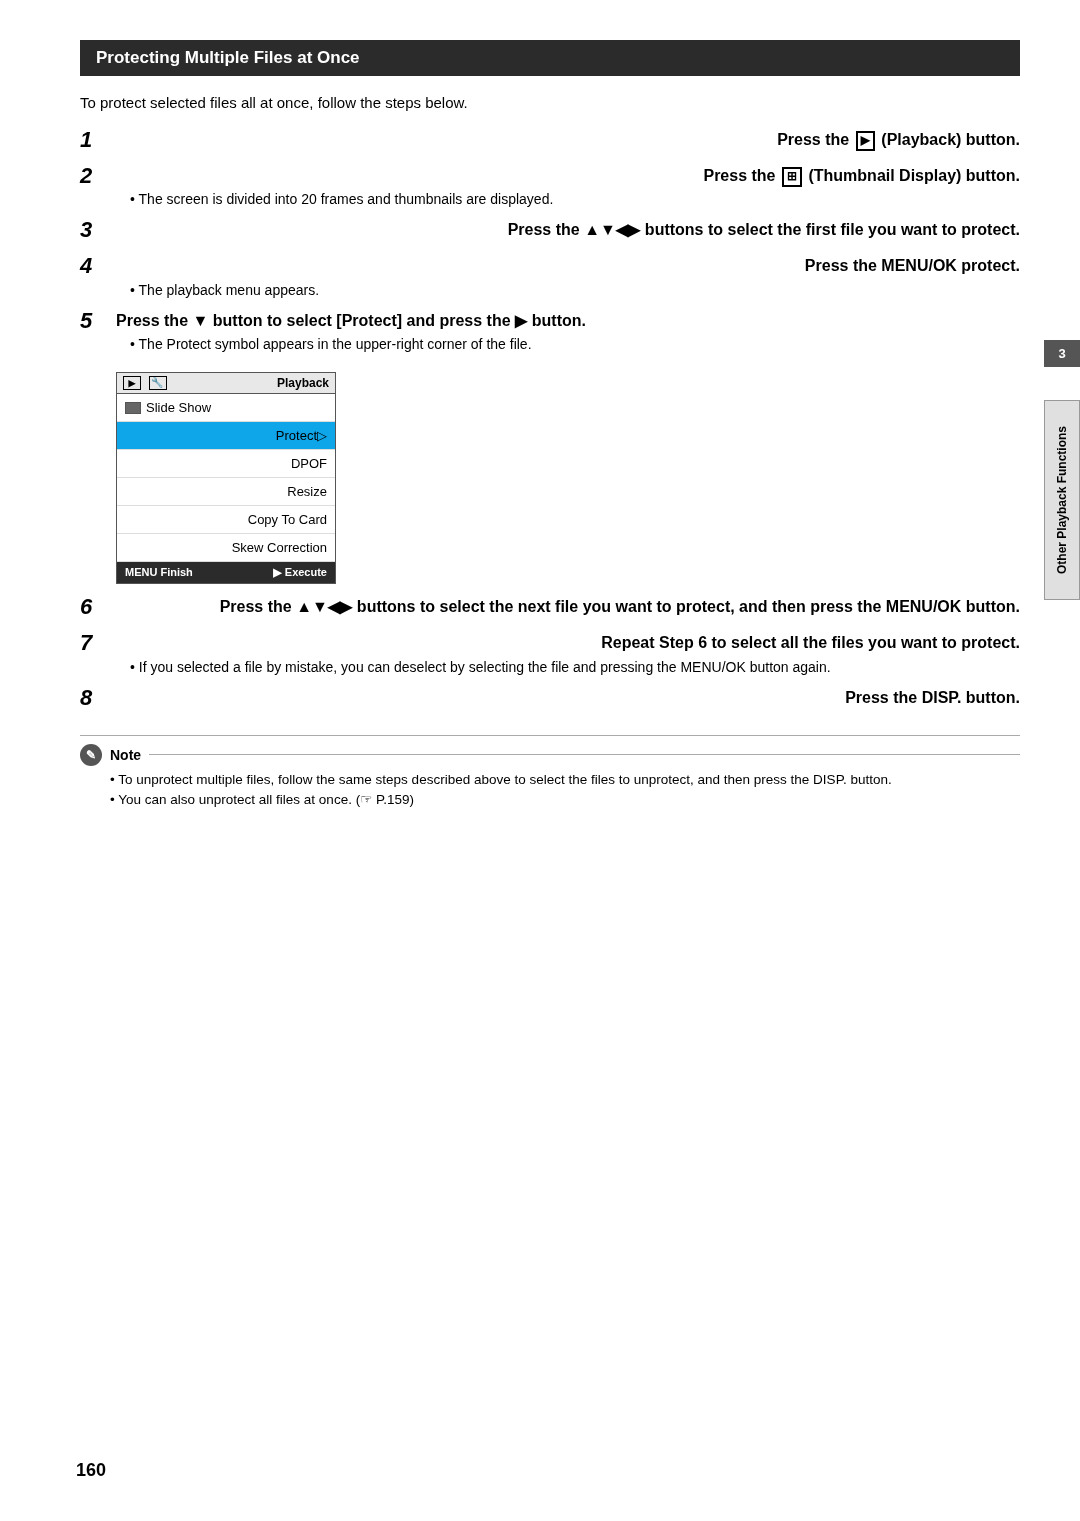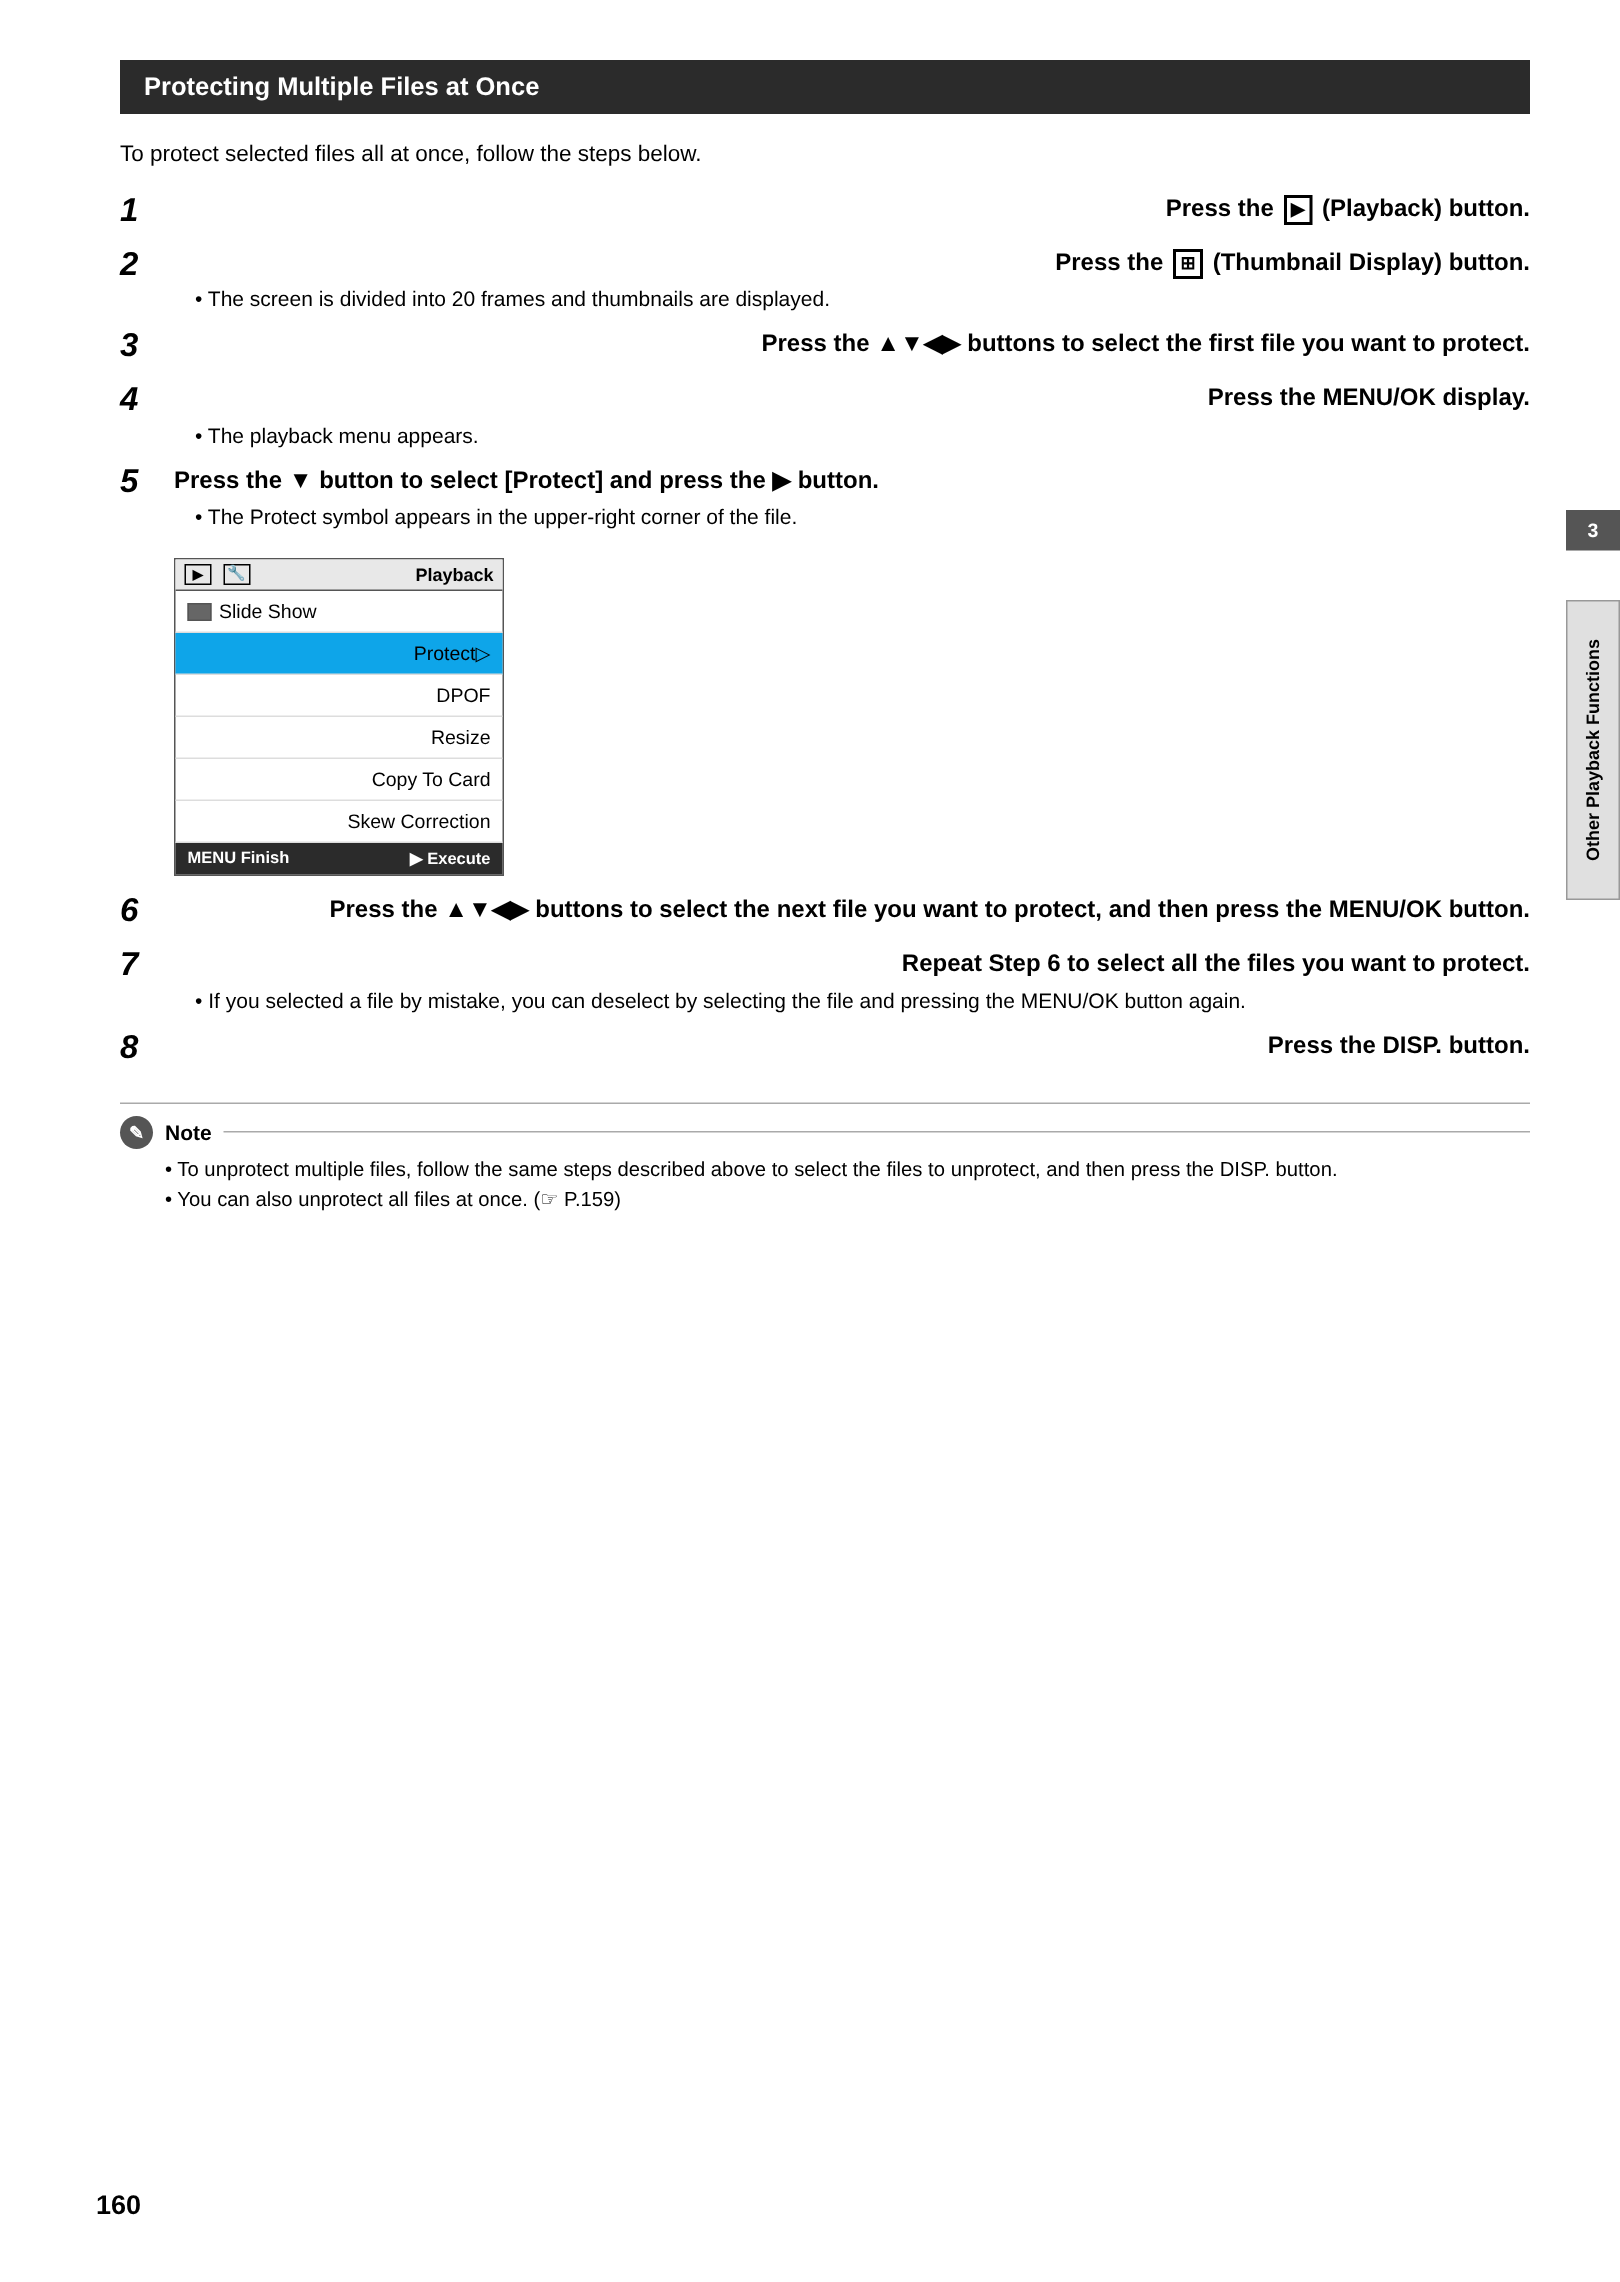--- a/index.html
+++ b/index.html
@@ -194,21 +194,21 @@
     }
 
     .note-bullet::before {
       content: '• ';
     }
 
     
     .page-number {
       position: absolute;
       bottom: 40px;
-      left: 64px;
+      left: 76px;
       font-size: 18px;
       font-weight: bold;
     }
 
     
     .sidebar-label {
       position: absolute;
       right: 0;
       top: 400px;
       width: 36px;
@@ -279,21 +279,21 @@
     <div class="step-content">
       <div class="step-title">
         Press the ▲▼◀▶ buttons to select the first file you want to protect.
       </div>
     </div>
   </div>
 
   <div class="step">
     <div class="step-number"><em>4</em></div>
     <div class="step-content">
-      <div class="step-title">Press the MENU/OK display.</div>
+      <div class="step-title">Press the MENU/OK protect.</div>
       <div class="step-bullet">The playback menu appears.</div>
     </div>
   </div>
 
   <div class="step">
     <div class="step-number"><em>5</em></div>
     <div class="step-content">
       <div class="step-5-layout">
         <div class="step-5-text">
           <div class="step-title">

